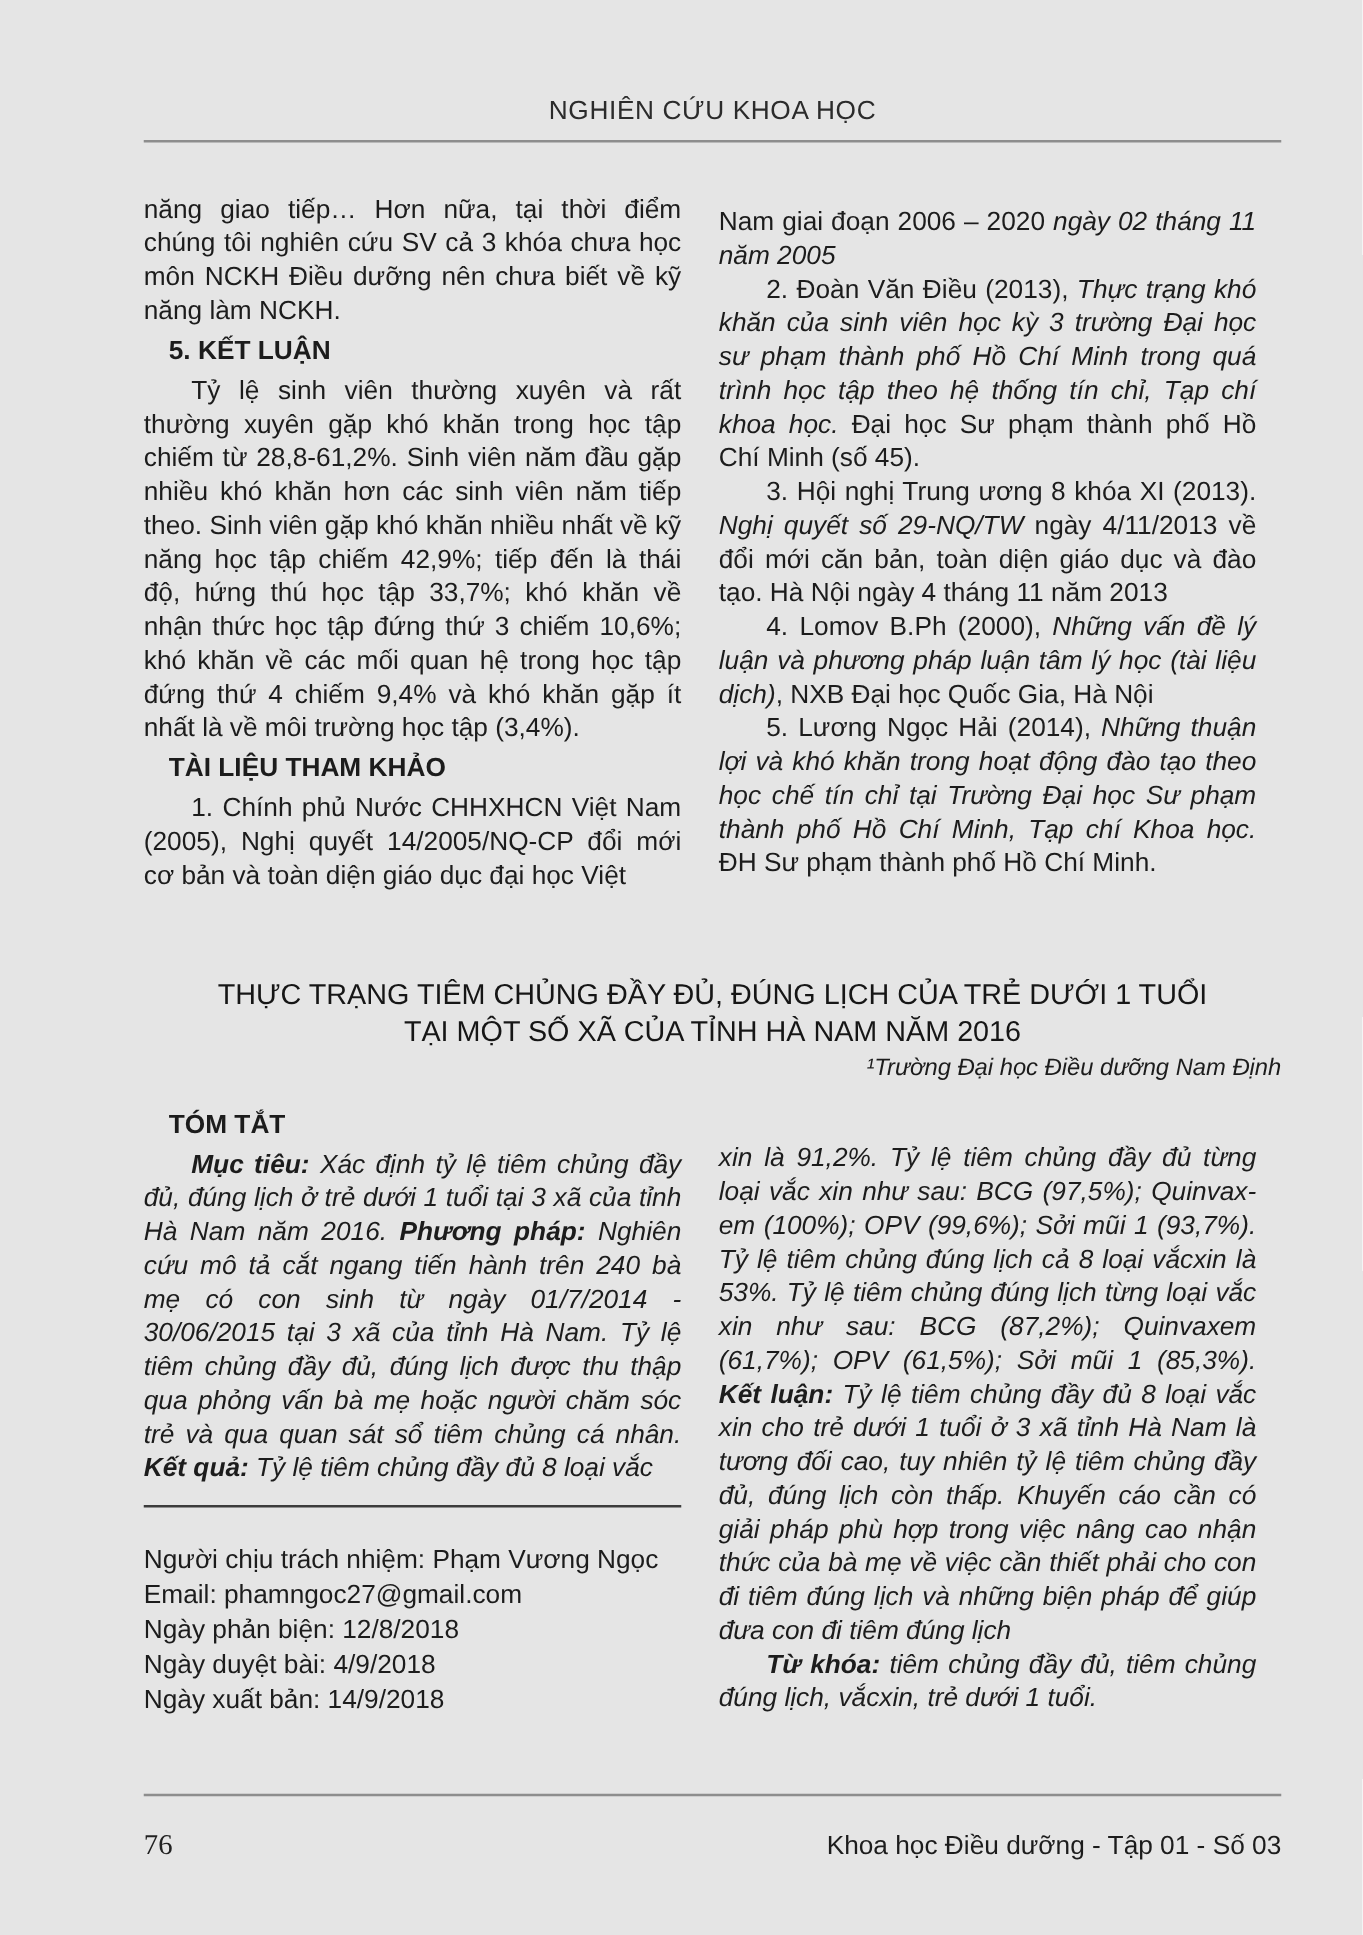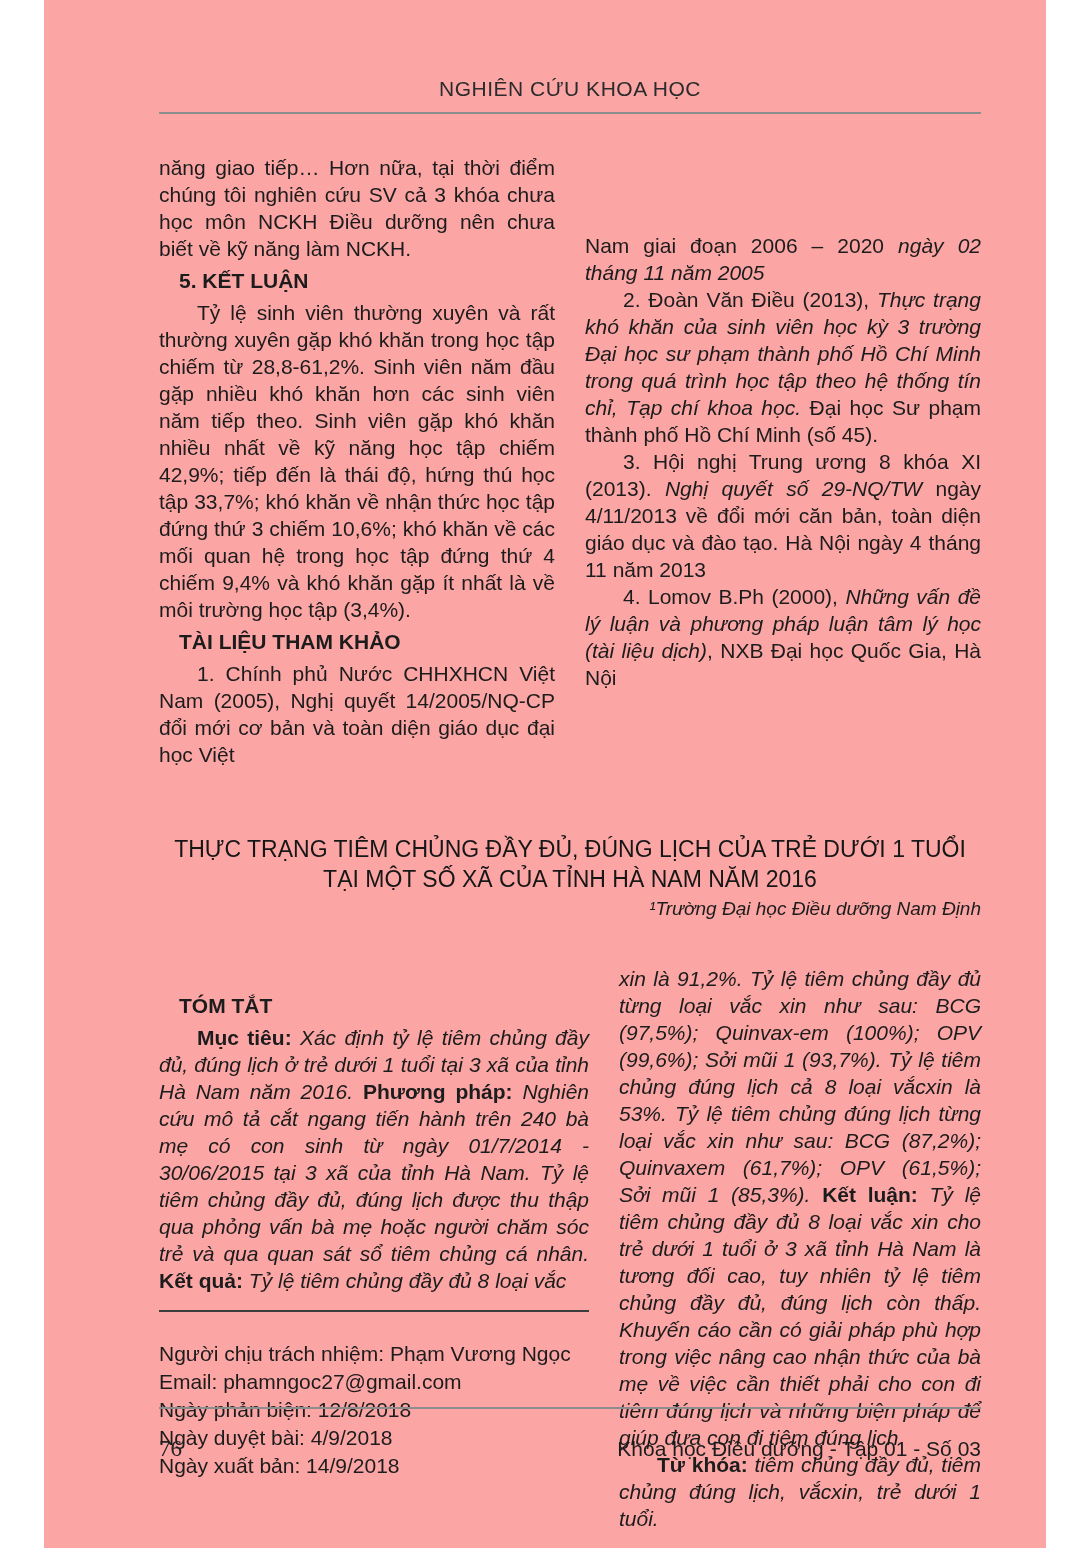--- a/index.html
+++ b/index.html
@@ -1,21 +1,21 @@
 <!DOCTYPE html>
 <html lang="vi"><head>
 <meta charset="utf-8">
 <style>
   html, body { margin: 0; padding: 0; background: #ffffff; }
   .page {
     position: relative;
-    width: 1002px;
+    width: 1090px;
     height: 1548px;
     margin: 0 auto;
-    background: #fca5a5;
+    background: #e5e5e5;
     box-sizing: border-box;
     padding: 76px 65px 0 115px;
     font-family: "Liberation Sans", sans-serif;
     color: #1c1c1c;
     overflow: hidden;
   }
   .header-title {
     text-align: center;
     font-size: 21px;
     line-height: 26px;
@@ -42,21 +42,21 @@
   }
   .col p.heading {
     font-weight: bold;
     text-align: left;
     margin: 5px 0;
   }
   .col p.indent { text-indent: 38px; }
   .seg-n { font-style: normal; font-weight: normal; }
   .seg-i { font-style: italic; }
   .seg-b { font-weight: 700; margin-left: 20px; }
-  .seg-bi { font-weight: 700; }
+  .seg-bi { font-weight: 700; font-style: italic; }
   .article2 { margin-top: 66px; }
   .article-title {
     text-align: center;
     font-weight: normal;
     font-size: 23px;
     line-height: 30px;
     color: #161616;
   }
   .authors {
     text-align: right;
@@ -82,21 +82,21 @@
   }
   .footnote { margin-top: 28px; }
   .footnote p {
     text-align: left !important;
     line-height: 28px;
   }
   .page-footer {
     position: absolute;
     left: 115px;
     right: 65px;
-    bottom: 86px;
+    bottom: 59px;
   }
   .page-footer .rule { margin: 0 0 8px 0; }
   .footer-row {
     display: flex;
     justify-content: space-between;
     align-items: baseline;
     font-size: 21px;
   }
   .page-number {
     font-family: "Liberation Serif", serif;
@@ -119,20 +119,21 @@
         <p class="heading "><span class="seg-b">5. KẾT LUẬN</span></p>
         <p class="indent"><span class="seg-n">Tỷ lệ sinh viên thường xuyên và rất thường xuyên gặp khó khăn trong học tập chiếm từ 28,8-61,2%. Sinh viên năm đầu gặp nhiều khó khăn hơn các sinh viên năm tiếp theo. Sinh viên gặp khó khăn nhiều nhất về kỹ năng học tập chiếm 42,9%; tiếp đến là thái độ, hứng thú học tập 33,7%; khó khăn về nhận thức học tập đứng thứ 3 chiếm 10,6%; khó khăn về các mối quan hệ trong học tập đứng thứ 4 chiếm 9,4% và khó khăn gặp ít nhất là về môi trường học tập (3,4%).</span></p>
         <p class="heading "><span class="seg-b">TÀI LIỆU THAM KHẢO</span></p>
         <p class="indent"><span class="seg-n">1. Chính phủ Nước CHHXHCN Việt Nam (2005), Nghị quyết 14/2005/NQ-CP đổi mới cơ bản và toàn diện giáo dục đại học Việt</span></p>
       </div>
     <div class="col">
         <p class=""><span class="seg-n">Nam giai đoạn 2006 – 2020 </span><span class="seg-i">ngày 02 tháng 11 năm 2005</span></p>
         <p class="indent"><span class="seg-n">2. Đoàn Văn Điều (2013), </span><span class="seg-i">Thực trạng khó khăn của sinh viên học kỳ 3 trường Đại học sư phạm thành phố Hồ Chí Minh trong quá trình học tập theo hệ thống tín chỉ, Tạp chí khoa học.</span><span class="seg-n"> Đại học Sư phạm thành phố Hồ Chí Minh (số 45).</span></p>
         <p class="indent"><span class="seg-n">3. Hội nghị Trung ương 8 khóa XI (2013). </span><span class="seg-i">Nghị quyết số 29-NQ/TW</span><span class="seg-n"> ngày 4/11/2013 về đổi mới căn bản, toàn diện giáo dục và đào tạo. Hà Nội ngày 4 tháng 11 năm 2013</span></p>
         <p class="indent"><span class="seg-n">4. Lomov B.Ph (2000), </span><span class="seg-i">Những vấn đề lý luận và phương pháp luận tâm lý học (tài liệu dịch)</span><span class="seg-n">, NXB Đại học Quốc Gia, Hà Nội</span></p>
+        <p class="indent"><span class="seg-n">5. Lương Ngọc Hải (2014), </span><span class="seg-i">Những thuận lợi và khó khăn trong hoạt động đào tạo theo học chế tín chỉ tại Trường Đại học Sư phạm thành phố Hồ Chí Minh, Tạp chí Khoa học.</span><span class="seg-n"> ĐH Sư phạm thành phố Hồ Chí Minh.</span></p>
       </div>
   </div>
 
   <div class="article2">
     <div class="article-title">
       <div>THỰC TRẠNG TIÊM CHỦNG ĐẦY ĐỦ, ĐÚNG LỊCH CỦA TRẺ DƯỚI 1 TUỔI</div>
       <div>TẠI MỘT SỐ XÃ CỦA TỈNH HÀ NAM NĂM 2016</div>
     </div>
     <div class="affiliation">¹Trường Đại học Điều dưỡng Nam Định</div>
 

